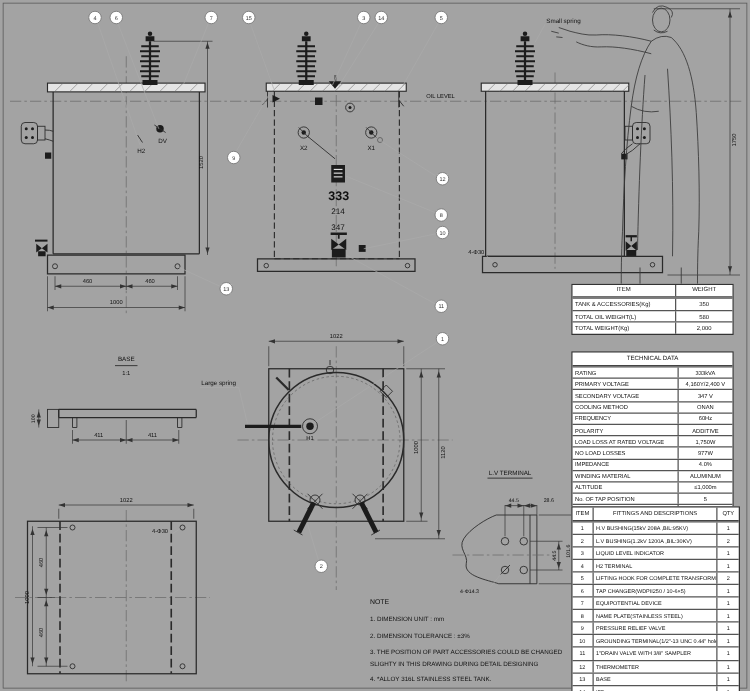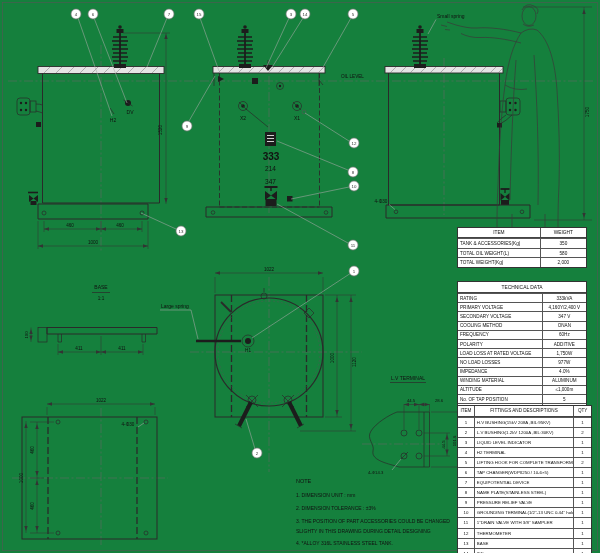--- a/index.html
+++ b/index.html
@@ -1,16 +1,16 @@
 <!DOCTYPE html>
 <html><head>
 <meta charset="utf-8">
 <style>
   html,body{margin:0;padding:0;background:#fff;}
-  #canvas{position:relative;width:600px;height:553px;background:#15803d;overflow:hidden;
+  #canvas{position:relative;width:600px;height:553px;background:#a3a3a3;overflow:hidden;
           font-family:"Liberation Sans",sans-serif;text-decoration:underline;}
   svg{position:absolute;left:0;top:0;}
   svg text{fill:#111;font-family:"Liberation Sans",sans-serif;}
   .ln{stroke:#2a2a2a;stroke-width:1;fill:none;}
   .ln2{stroke:#2a2a2a;stroke-width:0.7;fill:none;}
   .thin{stroke:#555;stroke-width:0.6;fill:none;}
   .dim{stroke:#333;stroke-width:0.55;fill:none;}
   .cl{stroke:#666;stroke-width:0.55;fill:none;stroke-dasharray:9 2.5 2 2.5;}
   .dash{stroke:#2a2a2a;stroke-width:0.9;fill:none;stroke-dasharray:5 2.5;}
   .hdash{stroke:#2a2a2a;stroke-width:1.3;fill:none;stroke-dasharray:7 3;}

